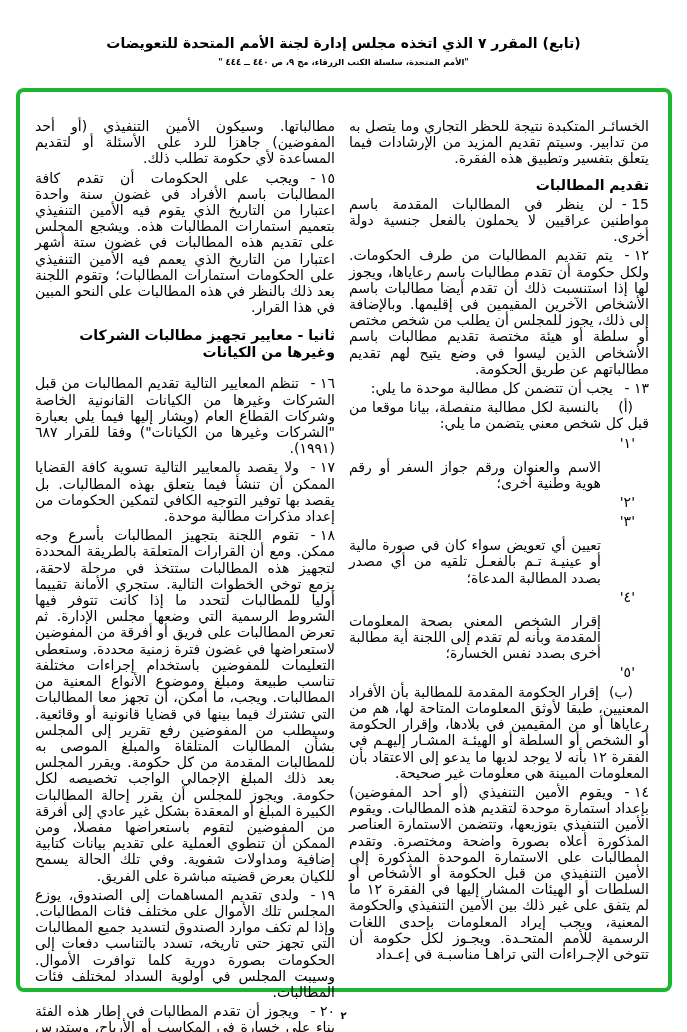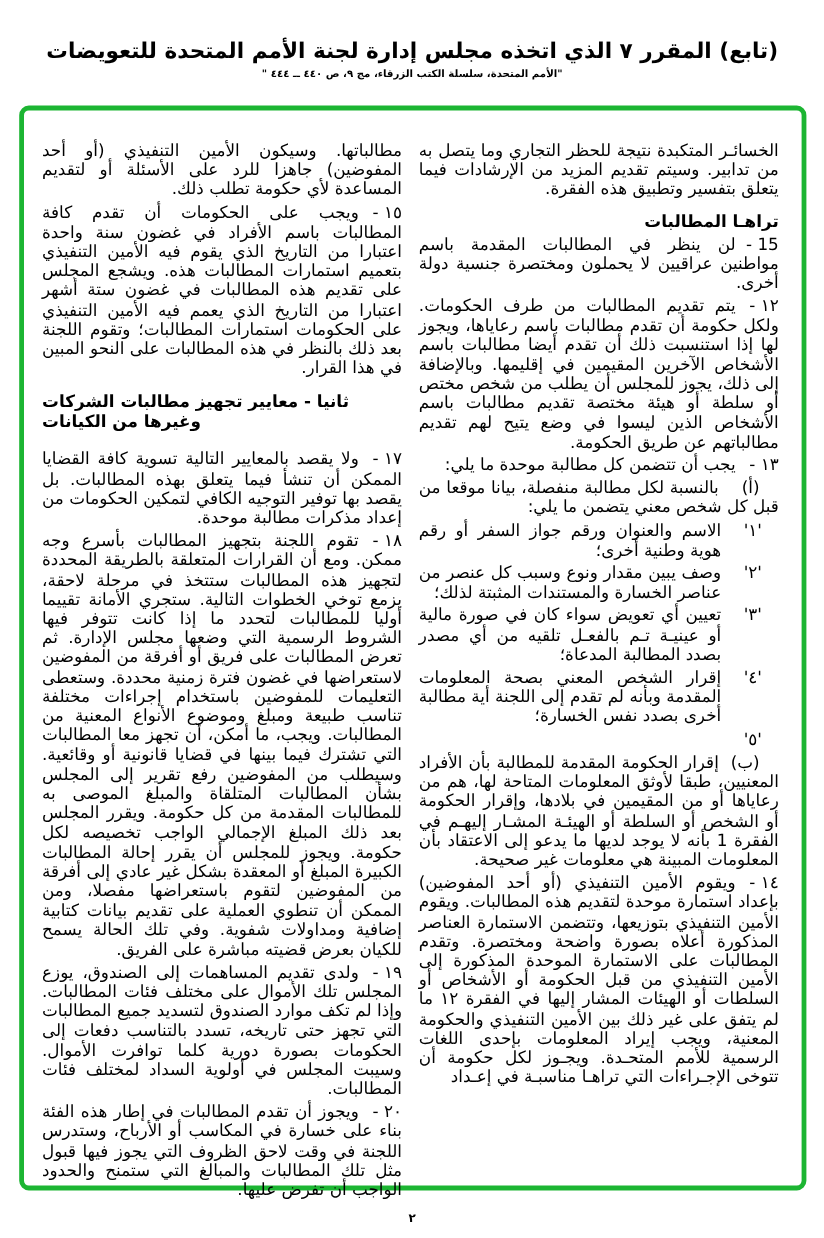--- a/index.html
+++ b/index.html
@@ -1,95 +1,95 @@
 <!DOCTYPE html>
 <html><head>
 <meta charset="utf-8">
 <style>
   html, body { margin: 0; padding: 0; background: #ffffff; }
   body {
     width: 687px; height: 1032px; position: relative; overflow: hidden;
     font-family: "DejaVu Sans", sans-serif; color: #000;
   }
   .header { position: absolute; top: 34px; left: 0; width: 687px; text-align: center; direction: rtl; }
-  .title { font-size: 18px; font-weight: bold; line-height: 18px; }
+  .title { font-size: 14px; font-weight: bold; line-height: 18px; }
   .subtitle { font-size: 8.5px; font-weight: bold; margin-top: 4px; line-height: 12px; }
   .frame {
     position: absolute; left: 16px; top: 88px; width: 648px; height: 896px;
     border: 4px solid #1cb532; border-radius: 8px; box-sizing: content-box;
   }
   .col {
     position: absolute; top: 118px; width: 300px; direction: rtl; text-align: justify;
     font-size: 14px; line-height: 16.2px;
   }
   .col.right { right: 38px; }
   .col.left { left: 35px; top: 118px; }
   .p { margin: 0 0 3px 0; }
   .num { display: inline-block; min-width: 36px; }
   .heading { font-weight: bold; margin: 10px 0 3px 0; }
-  .center-heading { text-align: left; font-weight: bold; margin: 12px 0 14px 0; line-height: 17px; }
+  .center-heading { text-align: right; font-weight: bold; margin: 12px 0 14px 0; line-height: 17px; }
   .sub { display: flex; direction: rtl; margin: 0 0 3px 0; }
   .sub .lbl { flex: 0 0 48px; padding-right: 14px; box-sizing: border-box; }
-  .sub .txt { flex: 1; text-align: justify; }
+  .sub .txt { flex: 1; text-align: justify; margin-top: 24px; }
   .alpha { text-indent: 0; }
   .alpha .lbl { display: inline-block; width: 50px; padding-right: 16px; box-sizing: border-box; }
   .pagenum { position: absolute; top: 1010px; left: 0; width: 687px; text-align: center; font-size: 10px; font-weight: bold; }
 </style>
 </head>
 <body>
 
 <div class="header">
   <div class="title">(تابع) المقرر ٧ الذي اتخذه مجلس إدارة لجنة الأمم المتحدة للتعويضات</div>
   <div class="subtitle">"الأمم المتحدة، سلسلة الكتب الزرقاء، مج ٩، ص ٤٤٠ ــ ٤٤٤ "</div>
 </div>
 
 <div class="frame" style="border-color: rgb(28, 181, 50);"></div>
 
 <div class="col right">
   <p class="p">الخسائـر المتكبدة نتيجة للحظر التجاري وما يتصل به من تدابير. وسيتم تقديم المزيد من الإرشادات فيما يتعلق بتفسير وتطبيق هذه الفقرة.</p>
 
-  <div class="heading">تراهـا المطالبات</div>
+  <div class="heading">تقديم المطالبات</div>
 
-  <p class="p"><span class="num">15 -</span><span>لن ينظر في المطالبات المقدمة باسم مواطنين عراقيين لا يحملون ومختصرة جنسية دولة أخرى.</span></p>
+  <p class="p"><span class="num">15 -</span><span>لن ينظر في المطالبات المقدمة باسم مواطنين عراقيين لا يحملون بالفعل جنسية دولة أخرى.</span></p>
   <p class="p"><span class="num">١٢ -</span><span>يتم تقديم المطالبات من طرف الحكومات. ولكل حكومة أن تقدم مطالبات باسم رعاياها، ويجوز لها إذا استنسبت ذلك أن تقدم أيضا مطالبات باسم الأشخاص الآخرين المقيمين في إقليمها. وبالإضافة إلى ذلك، يجوز للمجلس أن يطلب من شخص مختص أو سلطة أو هيئة مختصة تقديم مطالبات باسم الأشخاص الذين ليسوا في وضع يتيح لهم تقديم مطالباتهم عن طريق الحكومة.</span></p>
   <p class="p"><span class="num">١٣ -</span><span>يجب أن تتضمن كل مطالبة موحدة ما يلي:</span></p>
   <p class="p alpha"><span class="lbl">(أ)</span><span>بالنسبة لكل مطالبة منفصلة، بيانا موقعا من قبل كل شخص معني يتضمن ما يلي:</span></p>
 
   <div class="sub">
       <span class="lbl">'١'</span>
       <span class="txt">الاسم والعنوان ورقم جواز السفر أو رقم هوية وطنية أخرى؛</span>
     </div>
   <div class="sub">
       <span class="lbl">'٢'</span>
-      <span class="txt">وصف يبين مقدار ونوع وسبب كل عنصر من عناصر الخسارة والمستندات المثبتة لذلك؛</span>
     </div>
   <div class="sub">
       <span class="lbl">'٣'</span>
       <span class="txt">تعيين أي تعويض سواء كان في صورة مالية أو عينيـة تـم بالفعـل تلقيه من أي مصدر بصدد المطالبة المدعاة؛</span>
     </div>
   <div class="sub">
       <span class="lbl">'٤'</span>
       <span class="txt">إقرار الشخص المعني بصحة المعلومات المقدمة وبأنه لم تقدم إلى اللجنة أية مطالبة أخرى بصدد نفس الخسارة؛</span>
     </div>
   <div class="sub">
       <span class="lbl">'٥'</span>
     </div>
 
-  <p class="p alpha"><span class="lbl">(ب)</span><span>إقرار الحكومة المقدمة للمطالبة بأن الأفراد المعنيين، طبقا لأوثق المعلومات المتاحة لها، هم من رعاياها أو من المقيمين في بلادها، وإقرار الحكومة أو الشخص أو السلطة أو الهيئـة المشـار إليهـم في الفقرة 1 بأنه لا يوجد لديها ما يدعو إلى الاعتقاد بأن المعلومات المبينة هي معلومات غير صحيحة.</span></p>
+  <p class="p alpha"><span class="lbl">(ب)</span><span>إقرار الحكومة المقدمة للمطالبة بأن الأفراد المعنيين، طبقا لأوثق المعلومات المتاحة لها، هم من رعاياها أو من المقيمين في بلادها، وإقرار الحكومة أو الشخص أو السلطة أو الهيئـة المشـار إليهـم في الفقرة ١٢ بأنه لا يوجد لديها ما يدعو إلى الاعتقاد بأن المعلومات المبينة هي معلومات غير صحيحة.</span></p>
   <p class="p"><span class="num">١٤ -</span><span>ويقوم الأمين التنفيذي (أو أحد المفوضين) بإعداد استمارة موحدة لتقديم هذه المطالبات. ويقوم الأمين التنفيذي بتوزيعها، وتتضمن الاستمارة العناصر المذكورة أعلاه بصورة واضحة ومختصرة. وتقدم المطالبات على الاستمارة الموحدة المذكورة إلى الأمين التنفيذي من قبل الحكومة أو الأشخاص أو السلطات أو الهيئات المشار إليها في الفقرة ١٢ ما لم يتفق على غير ذلك بين الأمين التنفيذي والحكومة المعنية، ويجب إيراد المعلومات بإحدى اللغات الرسمية للأمم المتحـدة. ويجـوز لكل حكومة أن تتوخى الإجـراءات التي تراهـا مناسبـة في إعـداد</span></p>
 </div>
 
 <div class="col left">
   <p class="p">مطالباتها. وسيكون الأمين التنفيذي (أو أحد المفوضين) جاهزا للرد على الأسئلة أو لتقديم المساعدة لأي حكومة تطلب ذلك.</p>
   <p class="p"><span class="num">١٥ -</span><span>ويجب على الحكومات أن تقدم كافة المطالبات باسم الأفراد في غضون سنة واحدة اعتبارا من التاريخ الذي يقوم فيه الأمين التنفيذي بتعميم استمارات المطالبات هذه. ويشجع المجلس على تقديم هذه المطالبات في غضون ستة أشهر اعتبارا من التاريخ الذي يعمم فيه الأمين التنفيذي على الحكومات استمارات المطالبات؛ وتقوم اللجنة بعد ذلك بالنظر في هذه المطالبات على النحو المبين في هذا القرار.</span></p>
 
   <div class="center-heading">
     <div>ثانيا - معايير تجهيز مطالبات الشركات</div>
     <div>وغيرها من الكيانات</div>
   </div>
 
+  <p class="p"><span class="num">١٦ -</span><span>تنظم المعايير التالية تقديم المطالبات من قبل الشركات وغيرها من الكيانات القانونية الخاصة وشركات القطاع العام (ويشار إليها فيما يلي بعبارة "الشركات وغيرها من الكيانات") وفقا للقرار ٦٨٧ (١٩٩١).</span></p>
   <p class="p"><span class="num">١٧ -</span><span>ولا يقصد بالمعايير التالية تسوية كافة القضايا الممكن أن تنشأ فيما يتعلق بهذه المطالبات. بل يقصد بها توفير التوجيه الكافي لتمكين الحكومات من إعداد مذكرات مطالبة موحدة.</span></p>
   <p class="p"><span class="num">١٨ -</span><span>تقوم اللجنة بتجهيز المطالبات بأسرع وجه ممكن. ومع أن القرارات المتعلقة بالطريقة المحددة لتجهيز هذه المطالبات ستتخذ في مرحلة لاحقة، يزمع توخي الخطوات التالية. ستجري الأمانة تقييما أوليا للمطالبات لتحدد ما إذا كانت تتوفر فيها الشروط الرسمية التي وضعها مجلس الإدارة. ثم تعرض المطالبات على فريق أو أفرقة من المفوضين لاستعراضها في غضون فترة زمنية محددة. وستعطى التعليمات للمفوضين باستخدام إجراءات مختلفة تناسب طبيعة ومبلغ وموضوع الأنواع المعنية من المطالبات. ويجب، ما أمكن، أن تجهز معا المطالبات التي تشترك فيما بينها في قضايا قانونية أو وقائعية. وسيطلب من المفوضين رفع تقرير إلى المجلس بشأن المطالبات المتلقاة والمبلغ الموصى به للمطالبات المقدمة من كل حكومة. ويقرر المجلس بعد ذلك المبلغ الإجمالي الواجب تخصيصه لكل حكومة. ويجوز للمجلس أن يقرر إحالة المطالبات الكبيرة المبلغ أو المعقدة بشكل غير عادي إلى أفرقة من المفوضين لتقوم باستعراضها مفصلا، ومن الممكن أن تنطوي العملية على تقديم بيانات كتابية إضافية ومداولات شفوية. وفي تلك الحالة يسمح للكيان بعرض قضيته مباشرة على الفريق.</span></p>
   <p class="p"><span class="num">١٩ -</span><span>ولدى تقديم المساهمات إلى الصندوق، يوزع المجلس تلك الأموال على مختلف فئات المطالبات. وإذا لم تكف موارد الصندوق لتسديد جميع المطالبات التي تجهز حتى تاريخه، تسدد بالتناسب دفعات إلى الحكومات بصورة دورية كلما توافرت الأموال. وسيبت المجلس في أولوية السداد لمختلف فئات المطالبات.</span></p>
   <p class="p"><span class="num">٢٠ -</span><span>ويجوز أن تقدم المطالبات في إطار هذه الفئة بناء على خسارة في المكاسب أو الأرباح، وستدرس اللجنة في وقت لاحق الظروف التي يجوز فيها قبول مثل تلك المطالبات والمبالغ التي ستمنح والحدود الواجب أن تفرض عليها.</span></p>
 </div>
 
 <div class="pagenum">٢</div>
 
 </body></html>

